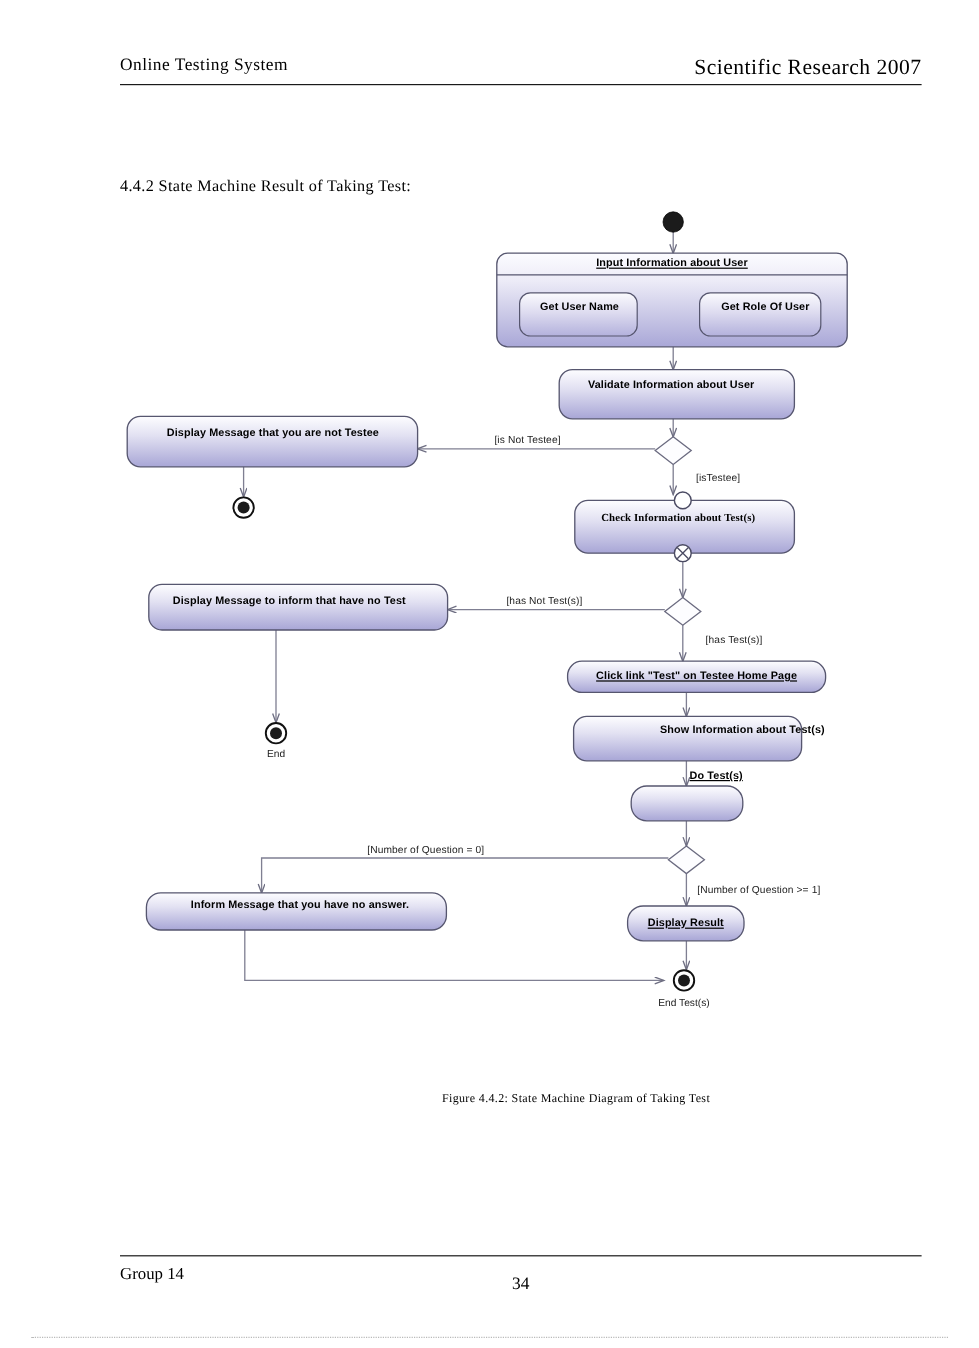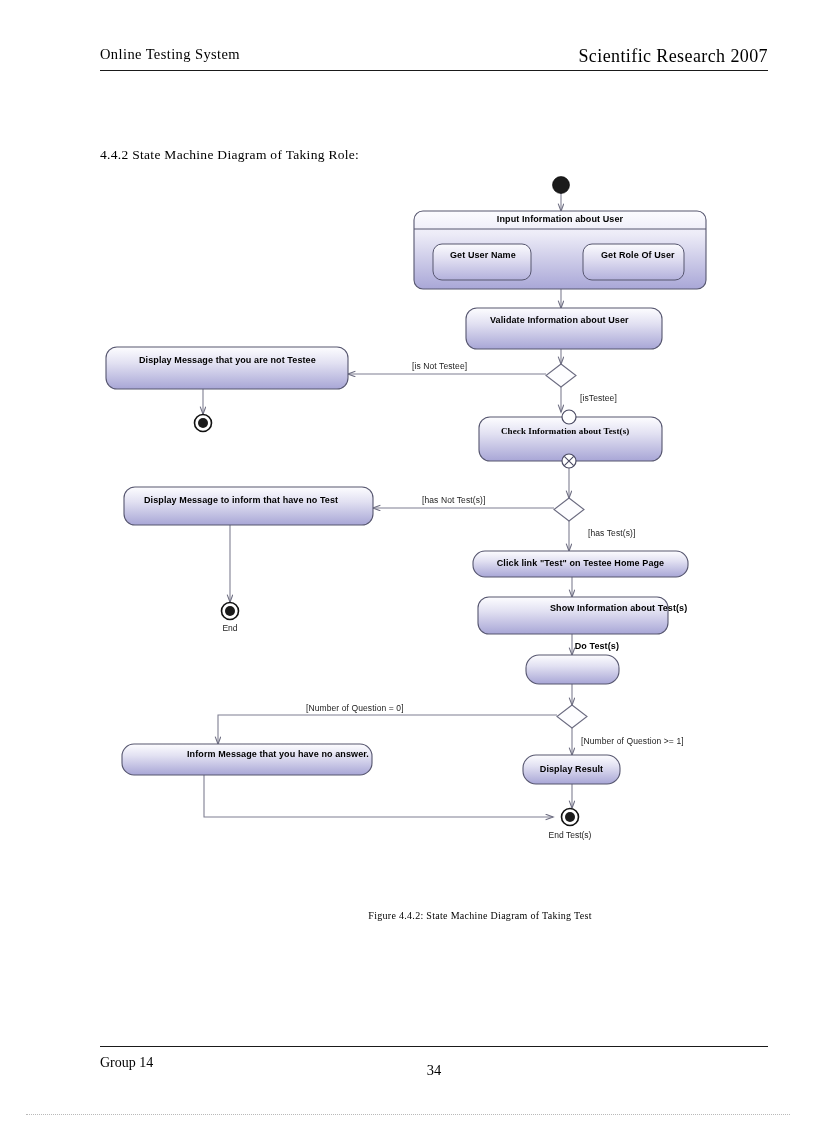--- a/index.html
+++ b/index.html
@@ -126,20 +126,21 @@
     font-family: "Liberation Sans", sans-serif;
     font-weight: bold;
     font-size: 9px;
     line-height: 11.5px;
     color: #000;
     letter-spacing: .1px;
     pointer-events: none;
   }
   .node-label.center {
     text-align: center;
+    text-decoration: underline;
   }
   .guard-label {
     position: absolute;
     font-family: "Liberation Sans", sans-serif;
     font-size: 8.5px;
     color: #1c1c1c;
     white-space: nowrap;
     letter-spacing: .1px;
   }
   .final-caption {
@@ -155,21 +156,21 @@
 <body>
 
 <div class="page">
 
   <div class="header">
     <div class="hdr-left">Online Testing System</div>
     <div class="hdr-right">Scientific Research 2007</div>
     <div class="hdr-rule"></div>
   </div>
 
-  <div class="section-title">4.4.2 State Machine Diagram of Taking Role:</div>
+  <div class="section-title">4.4.2 State Machine Result of Taking Test:</div>
 
   <div class="diagram">
 
     <svg width="816" height="715" viewBox="0 0 816 715" xmlns="http://www.w3.org/2000/svg">
       <defs>
         <linearGradient id="stateGrad" x1="0" y1="0" x2="0" y2="1">
           <stop offset="0%" stop-color="#fdfdff"></stop>
           <stop offset="38%" stop-color="#e2e1f2"></stop>
           <stop offset="100%" stop-color="#a8a6d6"></stop>
         </linearGradient>
@@ -296,21 +297,21 @@
     <div class="node-label" style="left:475px; top:261px; width:155px;font-family:Liberation Serif, serif;">Check Information about Test(s)</div>
 
     <div class="node-label" style="left:118px; top:330px; width:215px;">Display Message to inform that have no Test</div>
 
     <div class="node-label center" style="left:447px; top:393px; width:215px;">Click link "Test" on Testee Home Page</div>
 
     <div class="node-label" style="left:484px; top:438px; width:155px;margin-left:40px;">Show Information about Test(s)</div>
 
     <div class="node-label center" style="left:500px; top:476px; width:93px;text-align:right;">Do Test(s)</div>
 
-    <div class="node-label" style="left:133px; top:584px; width:205px;margin-left:28px;">Inform Message that you have no answer.</div>
+    <div class="node-label" style="left:133px; top:584px; width:205px;">Inform Message that you have no answer.</div>
 
     <div class="node-label center" style="left:497px; top:599px; width:97px;">Display Result</div>
 
     <div class="guard-label" style="left:386px; top:196px;">[is Not Testee]</div>
 
     <div class="guard-label" style="left:554px; top:228px;">[isTestee]</div>
 
     <div class="guard-label" style="left:396px; top:330px;">[has Not Test(s)]</div>
 
     <div class="guard-label" style="left:562px; top:363px;">[has Test(s)]</div>

